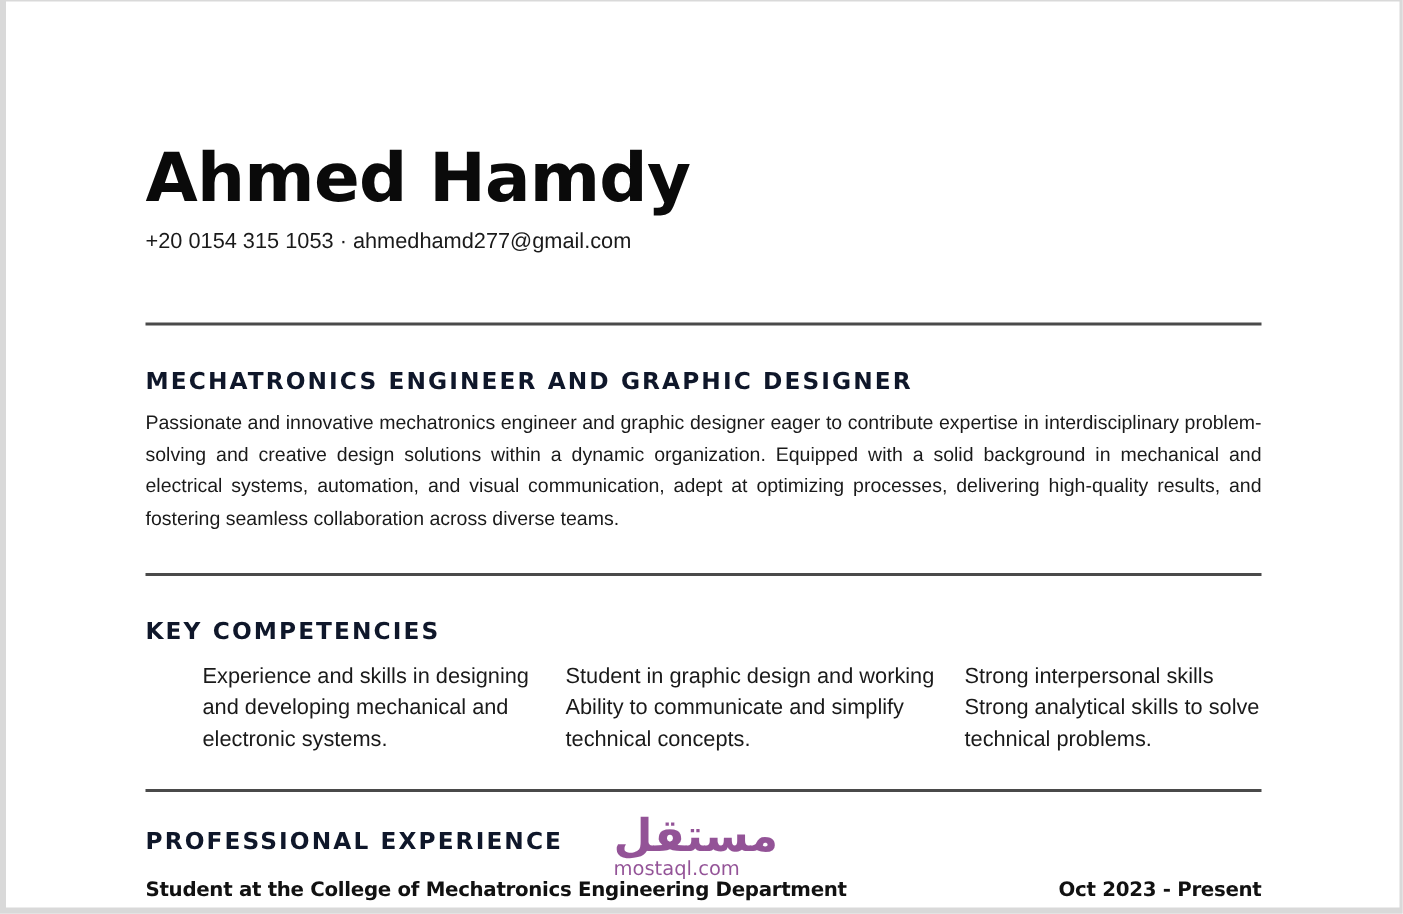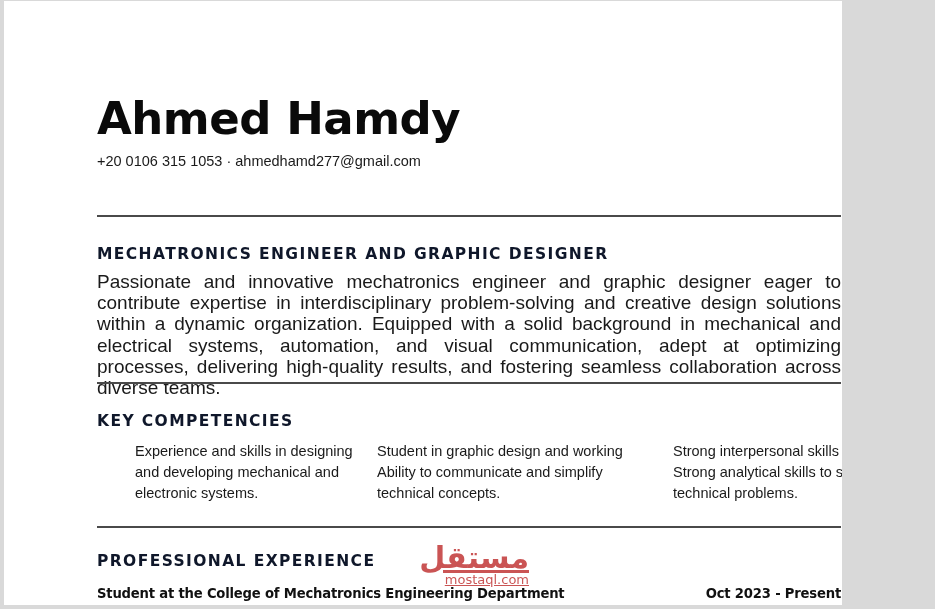--- a/index.html
+++ b/index.html
@@ -7,21 +7,21 @@
       padding: 0;
       width: 935px;
       height: 609px;
       overflow: hidden;
       background: #d9d9d9;
     }
     .page {
       position: absolute;
       left: 4px;
       top: 1px;
-      width: 838px;
+      width: 929px;
       height: 604px;
       background: #ffffff;
       overflow: hidden;
     }
     .content {
       position: absolute;
       left: 93px;
       top: 0;
       width: 744px;
       font-family: "Liberation Sans", sans-serif;
@@ -64,21 +64,21 @@
       letter-spacing: 1.4px;
       color: #0f172a;
       white-space: nowrap;
       line-height: 20px;
     }
     .summary {
       position: absolute;
       top: 270px;
       left: 0;
       width: 744px;
-      font-size: 19px;
+      font-size: 13px;
       line-height: 21.2px;
       text-align: justify;
       color: #1a1a1a;
     }
     .comp-col {
       position: absolute;
       top: 440px;
       font-size: 14.5px;
       line-height: 21.2px;
       color: #1a1a1a;
@@ -96,40 +96,39 @@
       line-height: 20px;
       color: #111;
     }
     .job-title { position: absolute; left: 0; white-space: nowrap; letter-spacing: -0.2px; }
     .job-date { position: absolute; right: 0; white-space: nowrap; letter-spacing: -0.2px; }
     .watermark {
       position: absolute;
       left: 405px;
       top: 540px;
       width: 120px;
-      text-align: right;
-      color: #b91c1c;
+      text-align: left;
+      color: #701a75;
       opacity: 0.75;
       font-family: "DejaVu Sans", sans-serif;
       pointer-events: none;
-      text-decoration: underline;
     }
     .watermark .wm-ar { font-size: 30px; font-weight: bold; line-height: 34px; }
     .watermark .wm-en { font-size: 13px; line-height: 14px; margin-top: -2px; }
   </style>
 </head>
 <body>
 
 <div class="page">
   <div class="content">
 
     <div class="name">Ahmed Hamdy</div>
 
     <div class="contact">
-      <div>+20 0106 315 1053 · ahmedhamd277@gmail.com</div>
+      <div>+20 0154 315 1053 · ahmedhamd277@gmail.com</div>
     </div>
 
     <div class="divider" style="top:214px;"></div>
 
     <div class="section-title" style="top:243px;">MECHATRONICS ENGINEER AND GRAPHIC DESIGNER</div>
     <div class="summary">Passionate and innovative mechatronics engineer and graphic designer eager to contribute expertise in interdisciplinary problem-solving and creative design solutions within a dynamic organization. Equipped with a solid background in mechanical and electrical systems, automation, and visual communication, adept at optimizing processes, delivering high-quality results, and fostering seamless collaboration across diverse teams.</div>
 
     <div class="divider" style="top:381px;"></div>
 
     <div class="section-title" style="top:410px;">KEY COMPETENCIES</div>
@@ -137,21 +136,21 @@
     <div class="comp-col" style="left:2px;">
       <div>Experience and skills in designing</div>
       <div>and developing mechanical and</div>
       <div>electronic systems.</div>
     </div>
     <div class="comp-col" style="left:244px;">
       <div>Student in graphic design and working</div>
       <div>Ability to communicate and simplify</div>
       <div>technical concepts.</div>
     </div>
-    <div class="comp-col" style="left:540px;">
+    <div class="comp-col" style="left:510px;">
       <div>Strong interpersonal skills</div>
       <div>Strong analytical skills to solve</div>
       <div>technical problems.</div>
     </div>
 
     <div class="divider" style="top:525px;"></div>
 
     <div class="section-title" style="top:550px;">PROFESSIONAL EXPERIENCE</div>
 
     <div class="job-row">

